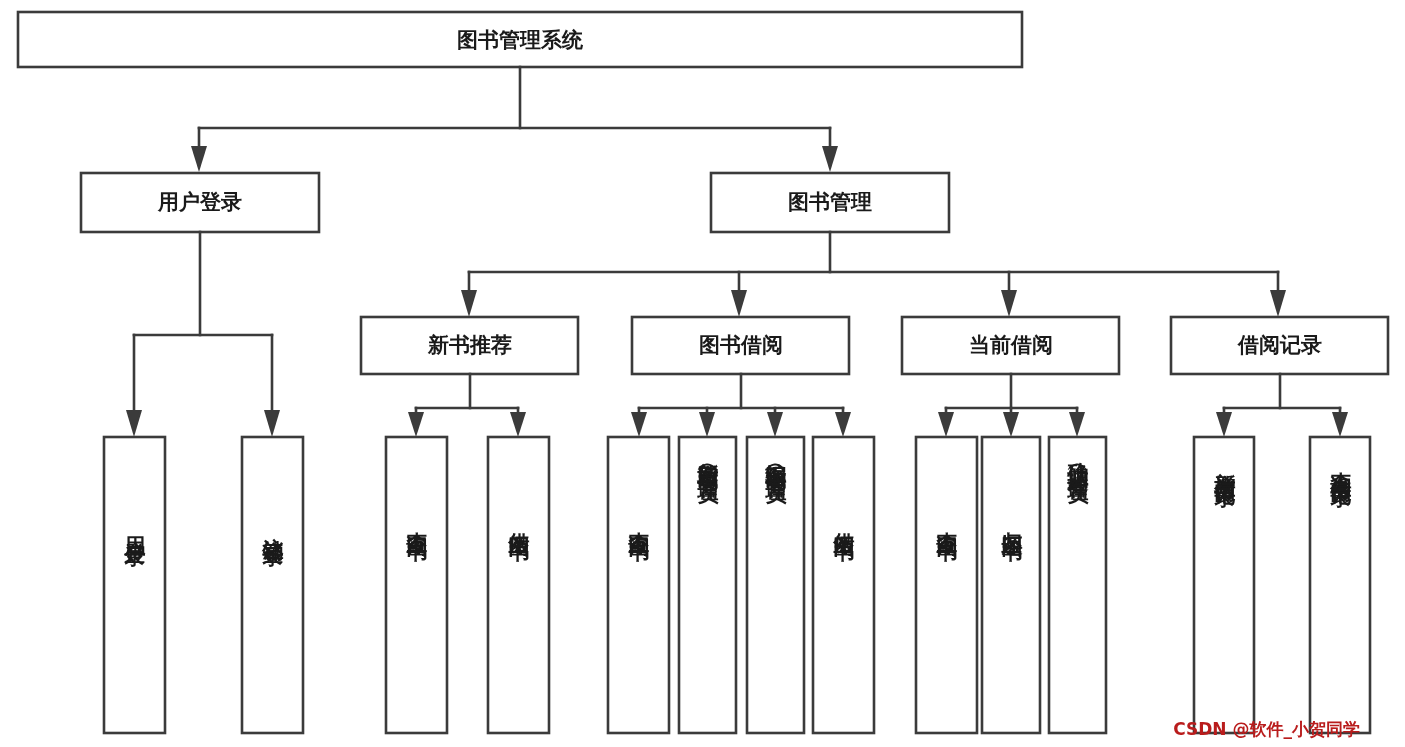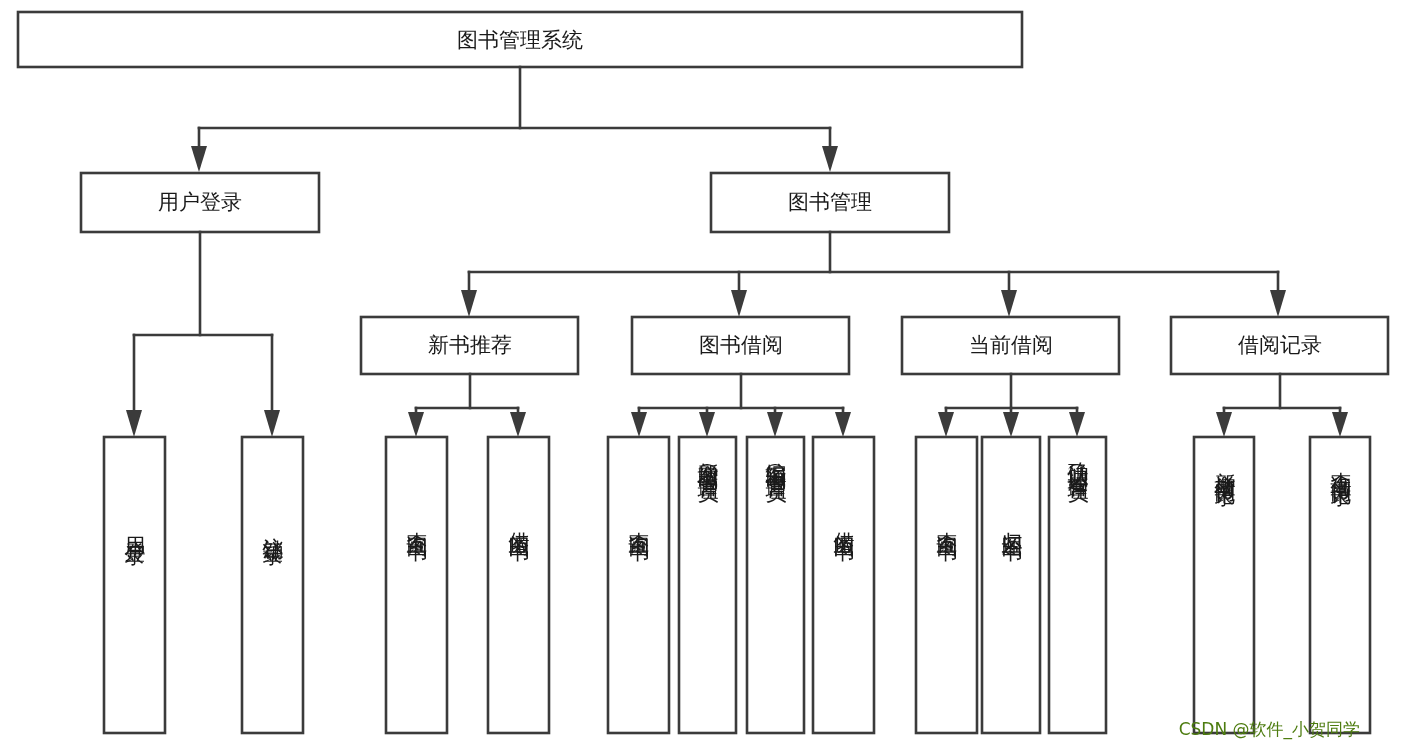--- a/index.html
+++ b/index.html
@@ -11,20 +11,21 @@
     width: 1405px;
     height: 747px;
     font-family: "DejaVu Sans", "Liberation Sans", sans-serif;
     overflow: hidden;
   }
   #diagram-root {
     position: relative;
     width: 1368px;
     height: 747px;
     background: #ffffff;
+    font-weight: bold;
   }
   svg#flow-svg {
     position: absolute;
     left: 0;
     top: 0;
     width: 1405px;
     height: 747px;
   }
   .node-rect {
     fill: #ffffff;
@@ -59,21 +60,21 @@
     line-height: 1;
     white-space: nowrap;
     pointer-events: none;
   }
   .watermark {
     position: absolute;
     right: 8px;
     bottom: 6px;
     font-family: "DejaVu Sans", "Liberation Sans", sans-serif;
     font-size: 17px;
-    color: #4d7c0f;
+    color: #b91c1c;
     white-space: nowrap;
   }
 </style>
 </head>
 <body>
 
 <div id="diagram-root">
 
   <svg id="flow-svg" viewBox="0 0 1405 747">
 

